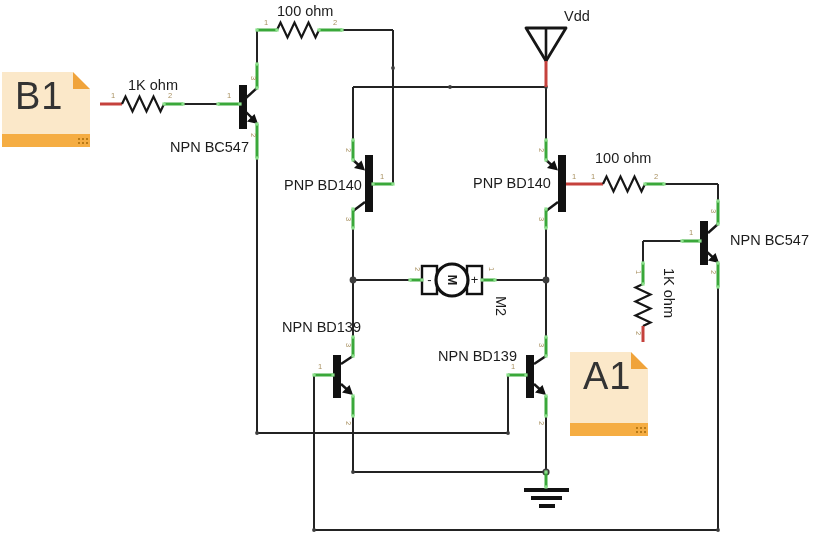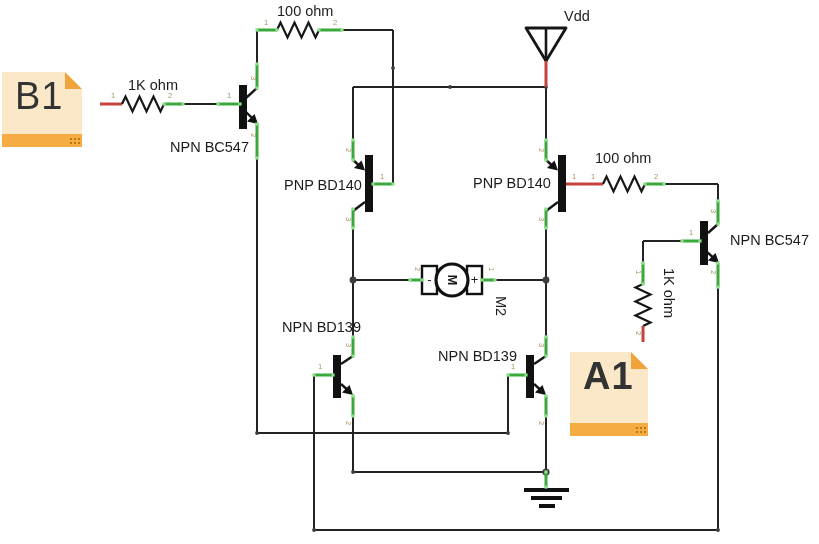--- a/index.html
+++ b/index.html
@@ -263,29 +263,29 @@
         <rect x="351.4" y="414.4" width="3.2" height="3.2" fill="#8ce08c"></rect>
         <rect x="544.4" y="335.4" width="3.2" height="3.2" fill="#8ce08c"></rect>
         <rect x="544.4" y="354.4" width="3.2" height="3.2" fill="#8ce08c"></rect>
         <rect x="506.4" y="373.4" width="3.2" height="3.2" fill="#8ce08c"></rect>
         <rect x="524.4" y="373.4" width="3.2" height="3.2" fill="#8ce08c"></rect>
         <rect x="544.4" y="394.4" width="3.2" height="3.2" fill="#8ce08c"></rect>
         <rect x="544.4" y="414.4" width="3.2" height="3.2" fill="#8ce08c"></rect>
       </g>
 </svg>
 
-<div class="note" style="left:2px;top:72px;width:80px;height:75px;">
+<div class="note" style="left:2px;top:72px;width:88px;height:75px;">
   <div class="note-text">B1</div>
   <div class="note-fold"></div>
   <div class="note-bar">
     <div class="note-grip"></div>
   </div>
 </div>
 
-<div class="note" style="left:570px;top:352px;width:78px;height:84px;font-weight:bold;">
+<div class="note" style="left:570px;top:352px;width:78px;height:84px;">
   <div class="note-text">A1</div>
   <div class="note-fold"></div>
   <div class="note-bar">
     <div class="note-grip"></div>
   </div>
 </div>
 
 </div>
 
 </body></html>

